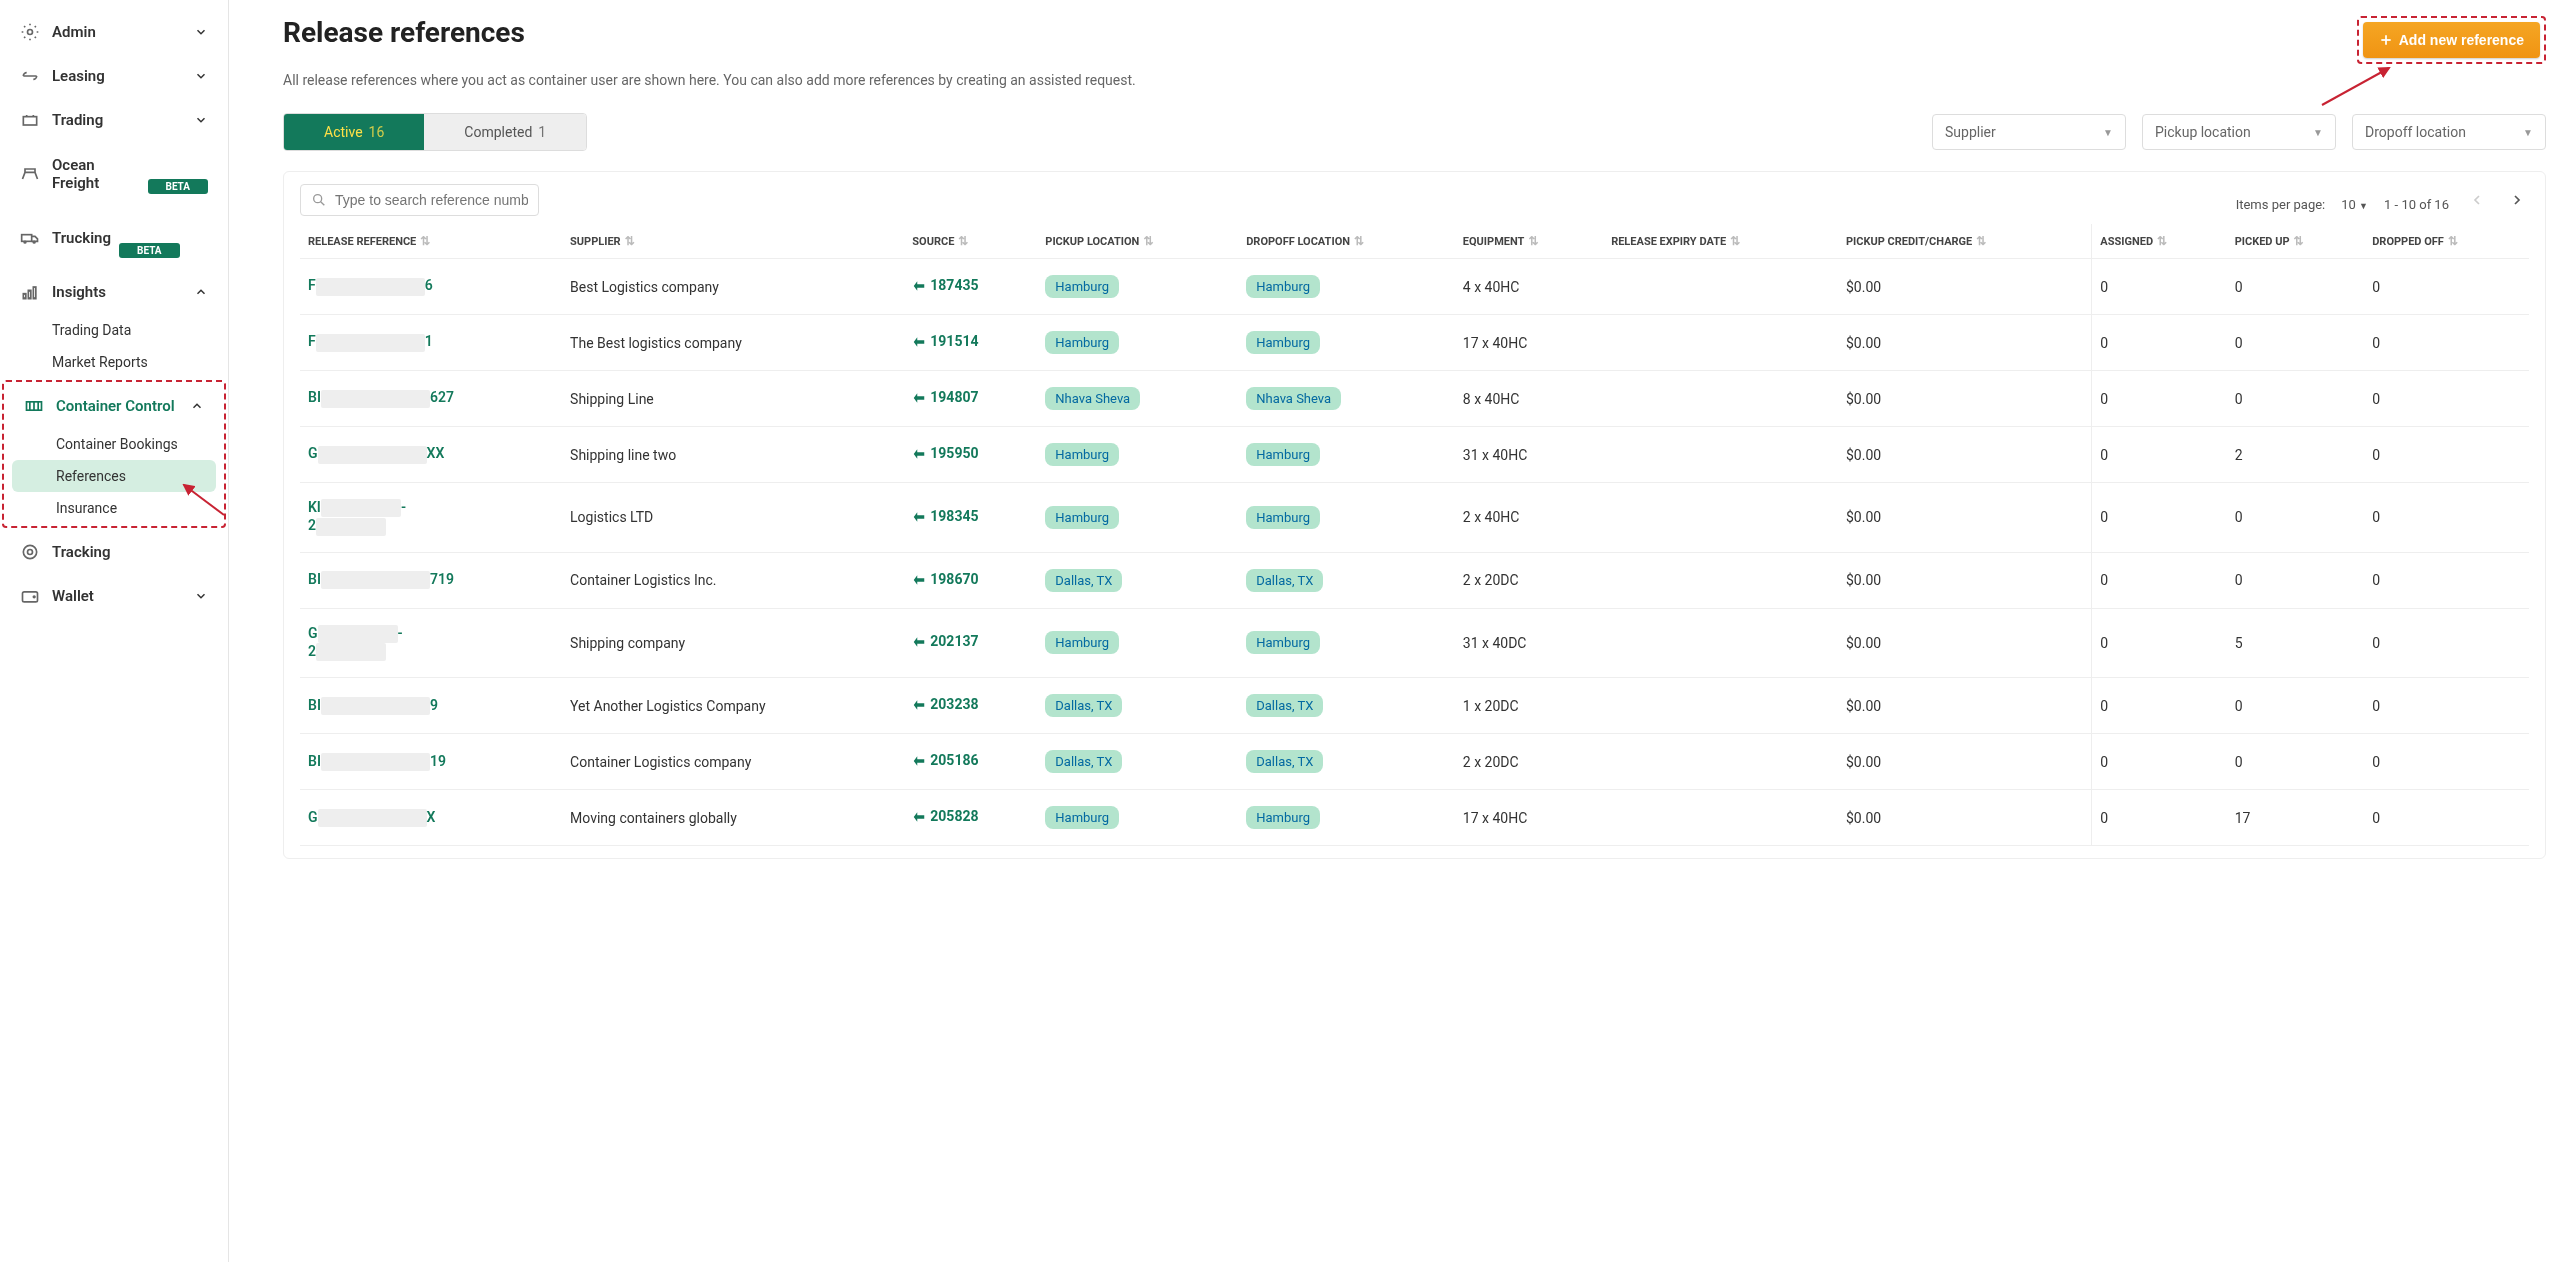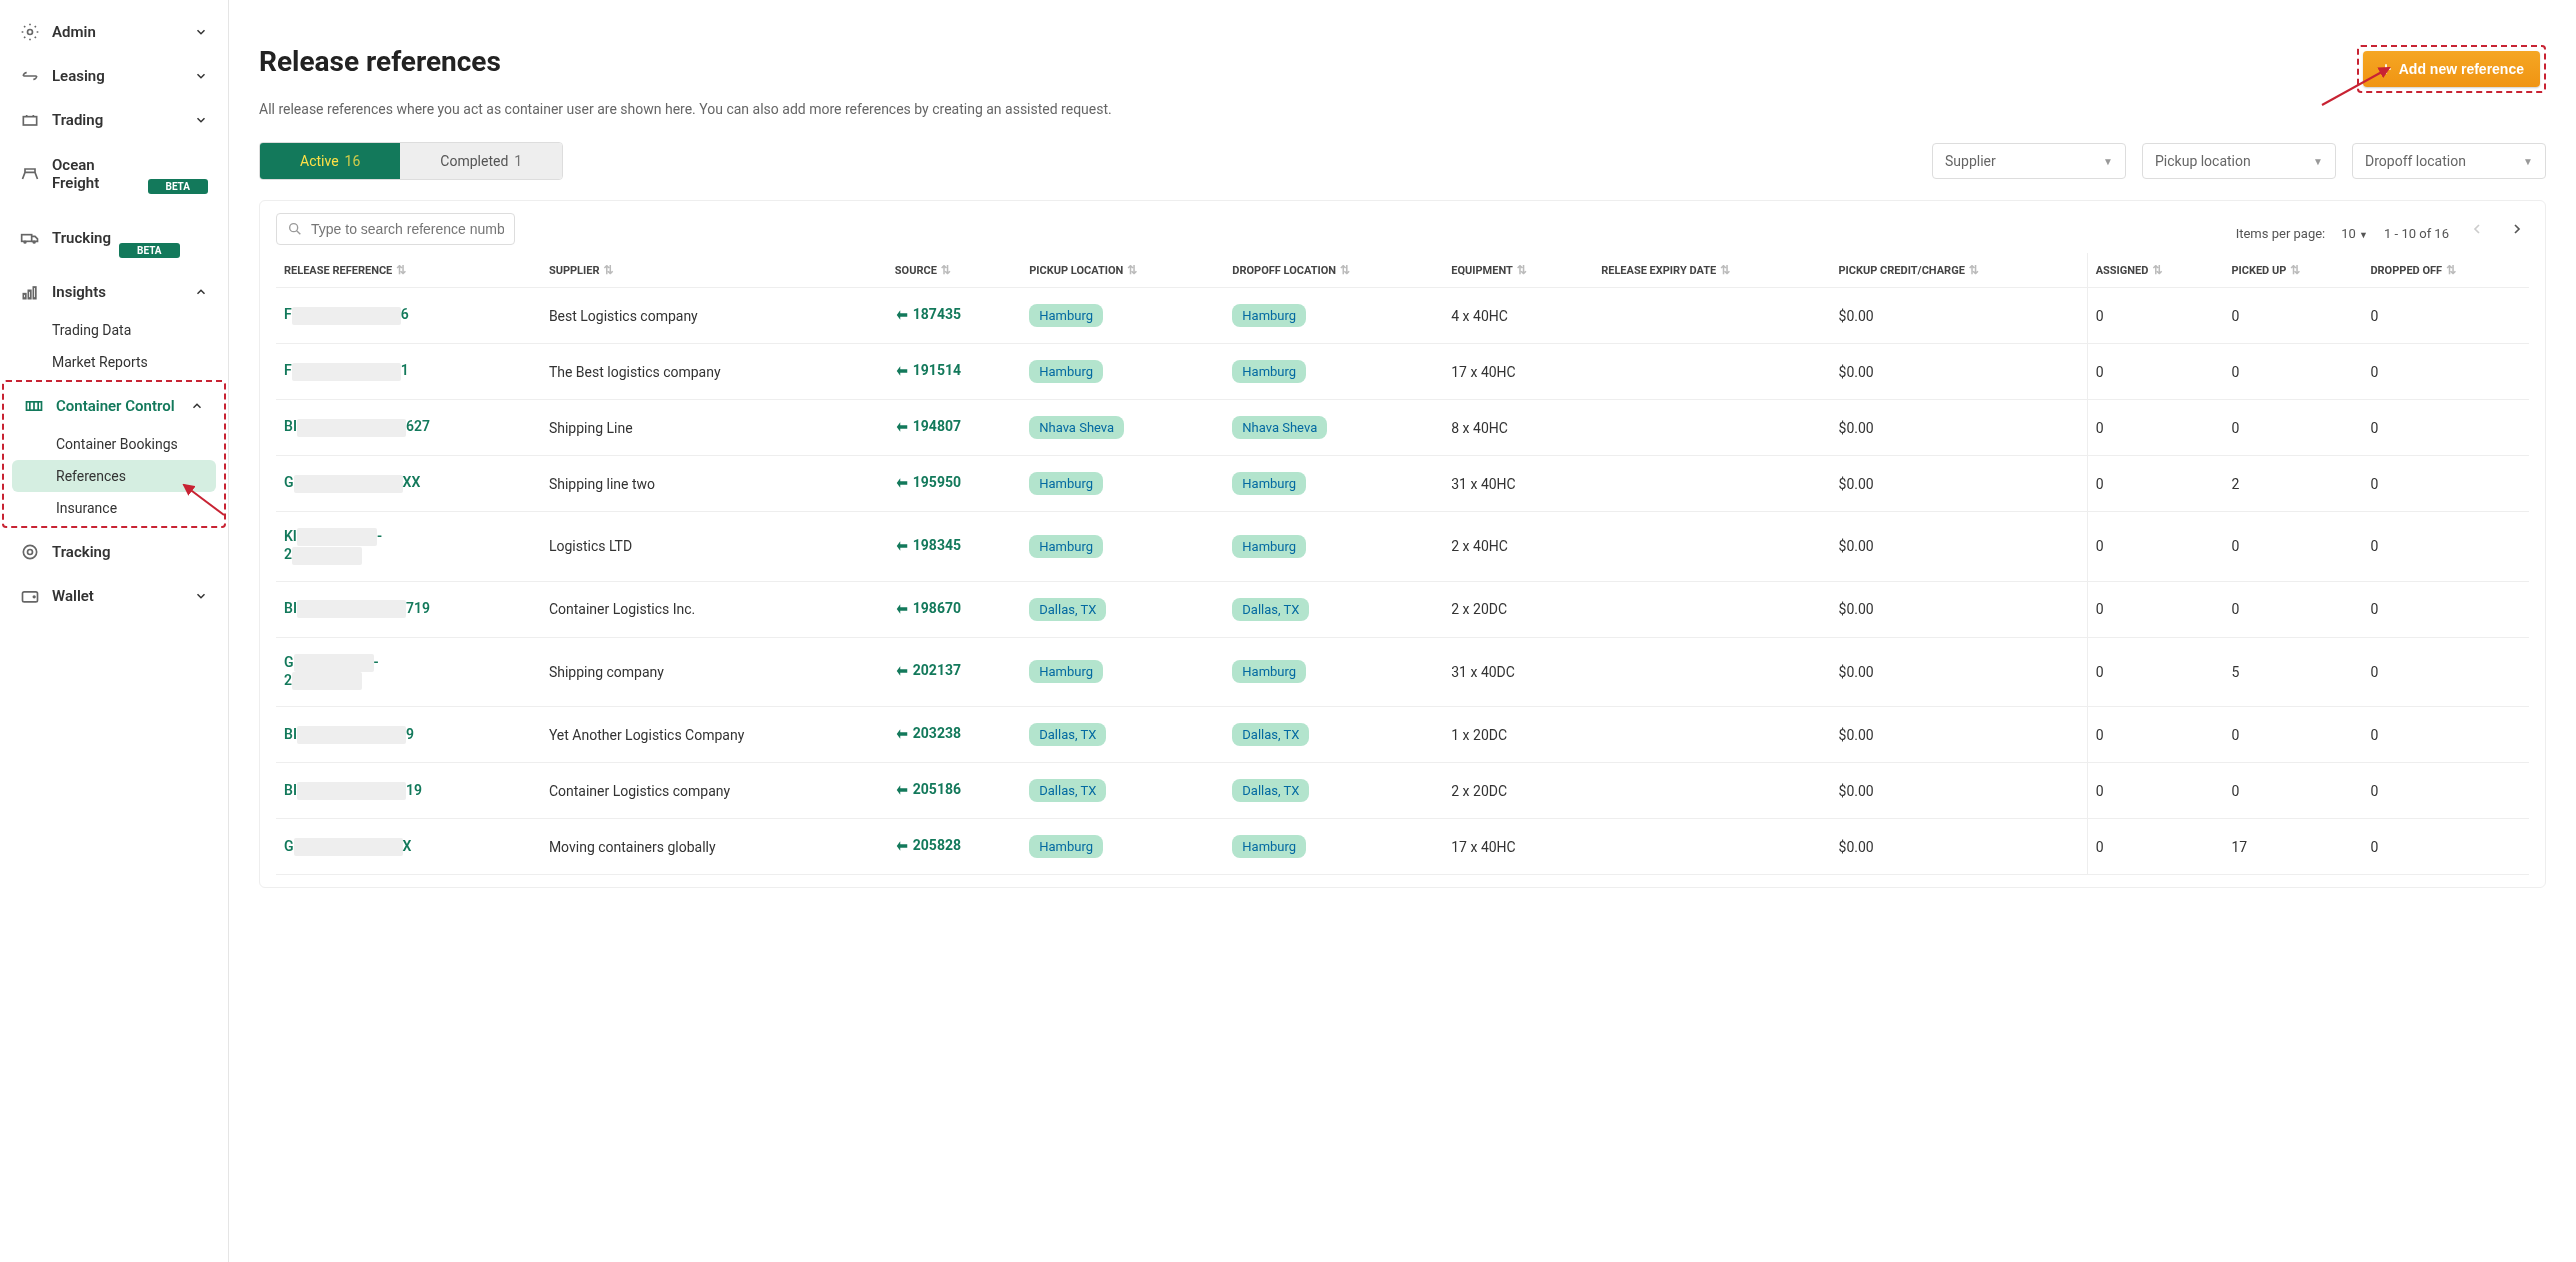--- a/index.html
+++ b/index.html
@@ -1,31 +1,31 @@
 <!DOCTYPE html>
 <html><head>
   <meta charset="utf-8">
   <style>
     * { box-sizing: border-box; margin: 0; padding: 0; }
     body { font-family: -apple-system, BlinkMacSystemFont, 'Segoe UI', Roboto, Arial, sans-serif; color: #333; background: #fff; }
-    .app { display: flex; height: 100vh; }
+    .app { display: flex; height: 100vh; gap: 24px; }
     
     
     .sidebar { width: 229px; border-right: 1px solid #e5e5e5; padding-top: 10px; flex-shrink: 0; }
     .nav-item { display: flex; align-items: center; padding: 12px 20px; cursor: pointer; font-size: 15px; font-weight: 600; color: #333; }
     .nav-item .nav-icon { width: 20px; height: 20px; margin-right: 12px; color: #666; }
     .nav-item .chevron { margin-left: auto; color: #333; }
     .nav-item .badge-beta { background: #13795b; color: white; font-size: 10px; padding: 2px 18px; border-radius: 3px; margin-left: 8px; font-weight: 700; margin-top: 25px; }
     .nav-item.active { color: #13795b; }
     .nav-sub { padding: 8px 20px 8px 52px; font-size: 14px; cursor: pointer; color: #333; }
     .nav-sub.active { background: #d5eee1; border-radius: 6px; margin: 0 8px; padding-left: 44px; }
     .highlight-box-sidebar { border: 2px dashed #c82333; border-radius: 4px; margin: 2px 2px; padding: 2px 0; position: relative; }
     
     
-    .main { flex: 1; padding: 45px 30px; overflow: auto; position: relative; }
+    .main { flex: 1; padding: 16px 30px; overflow: auto; position: relative; }
     .page-header { display: flex; justify-content: space-between; align-items: flex-start; margin-bottom: 8px; }
     .page-title { font-size: 28px; font-weight: 700; color: #222; }
     .page-desc { font-size: 14px; color: #666; margin-bottom: 25px; }
     
     .add-btn-wrap { position: relative; border: 2px dashed #c82333; padding: 4px; border-radius: 4px; }
     .add-btn { background: linear-gradient(#f5a623, #f09413); color: white; border: none; padding: 10px 16px; border-radius: 4px; font-size: 14px; font-weight: 600; cursor: pointer; display: flex; align-items: center; gap: 6px; box-shadow: 0 1px 2px rgba(0,0,0,0.2); }
     
     
     .filter-row { display: flex; gap: 16px; margin-bottom: 20px; align-items: center; }
     .tab-group { display: flex; border-radius: 4px; overflow: hidden; border: 1px solid #ddd; }

